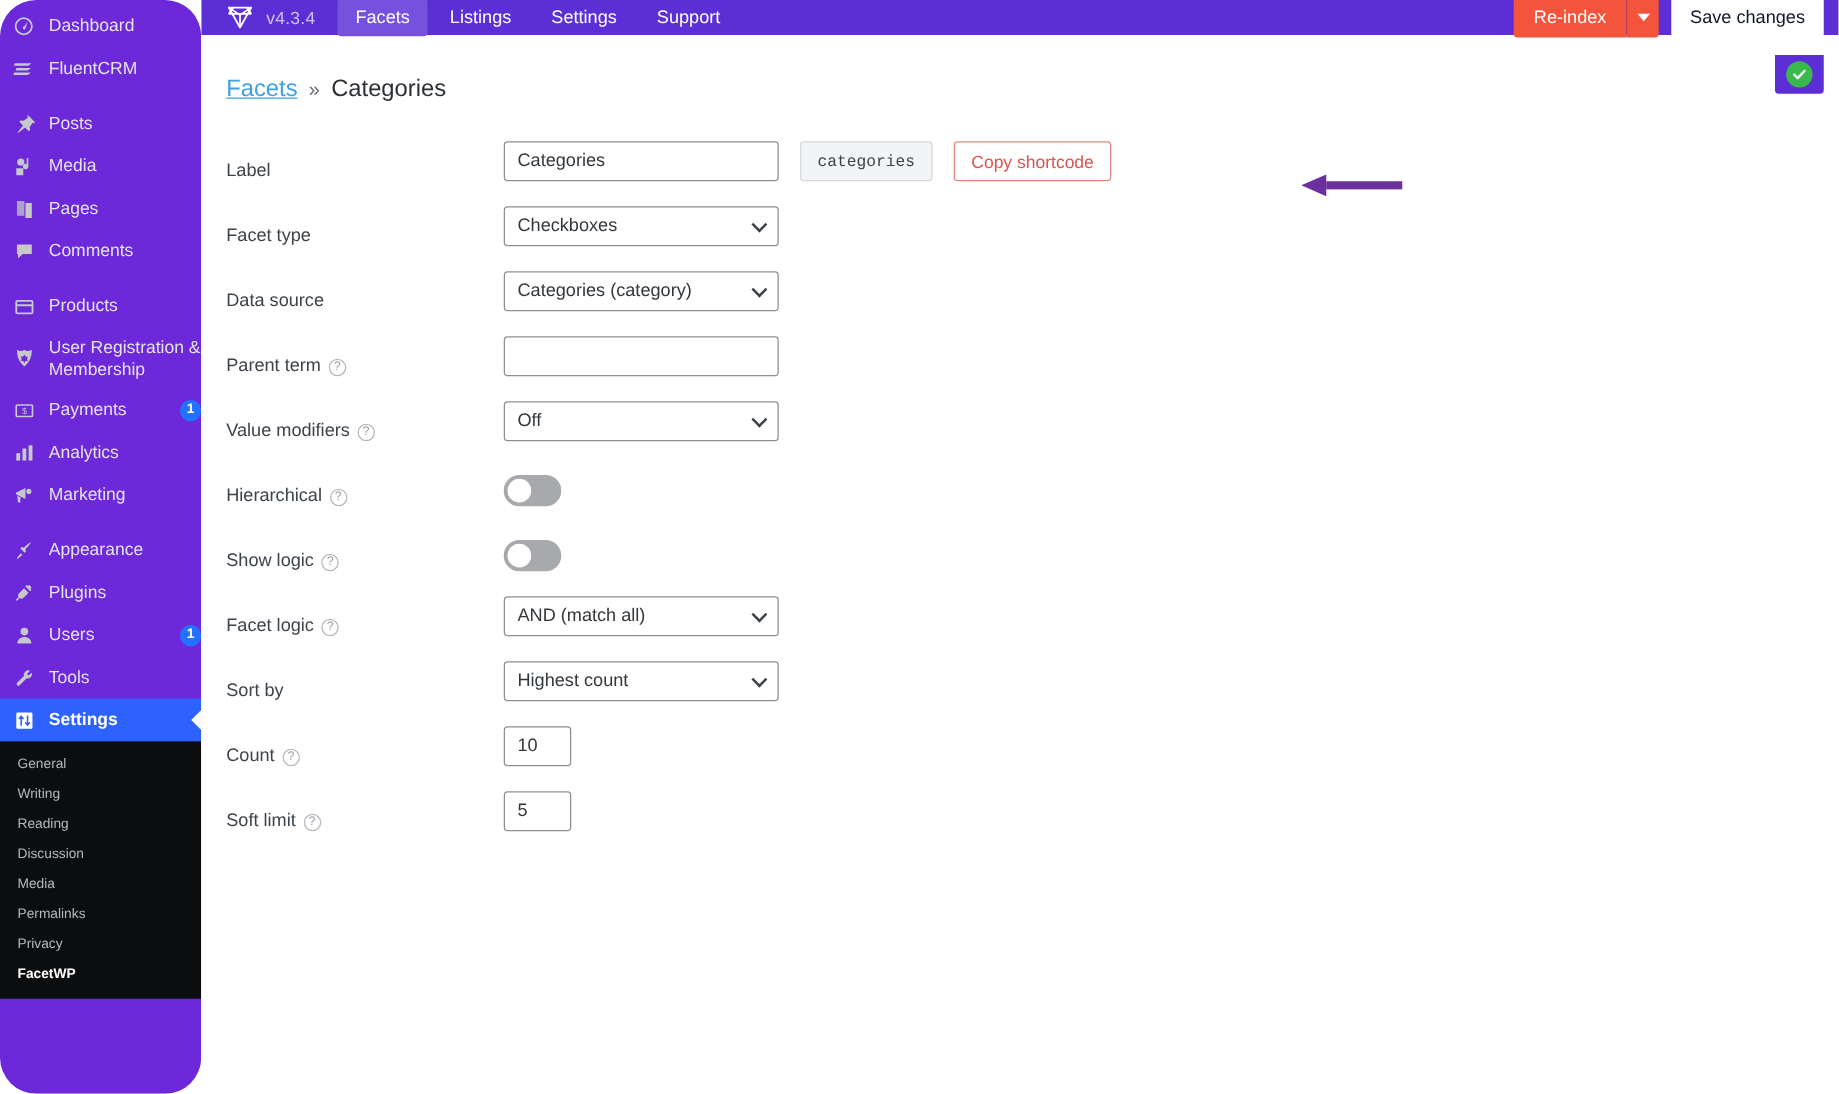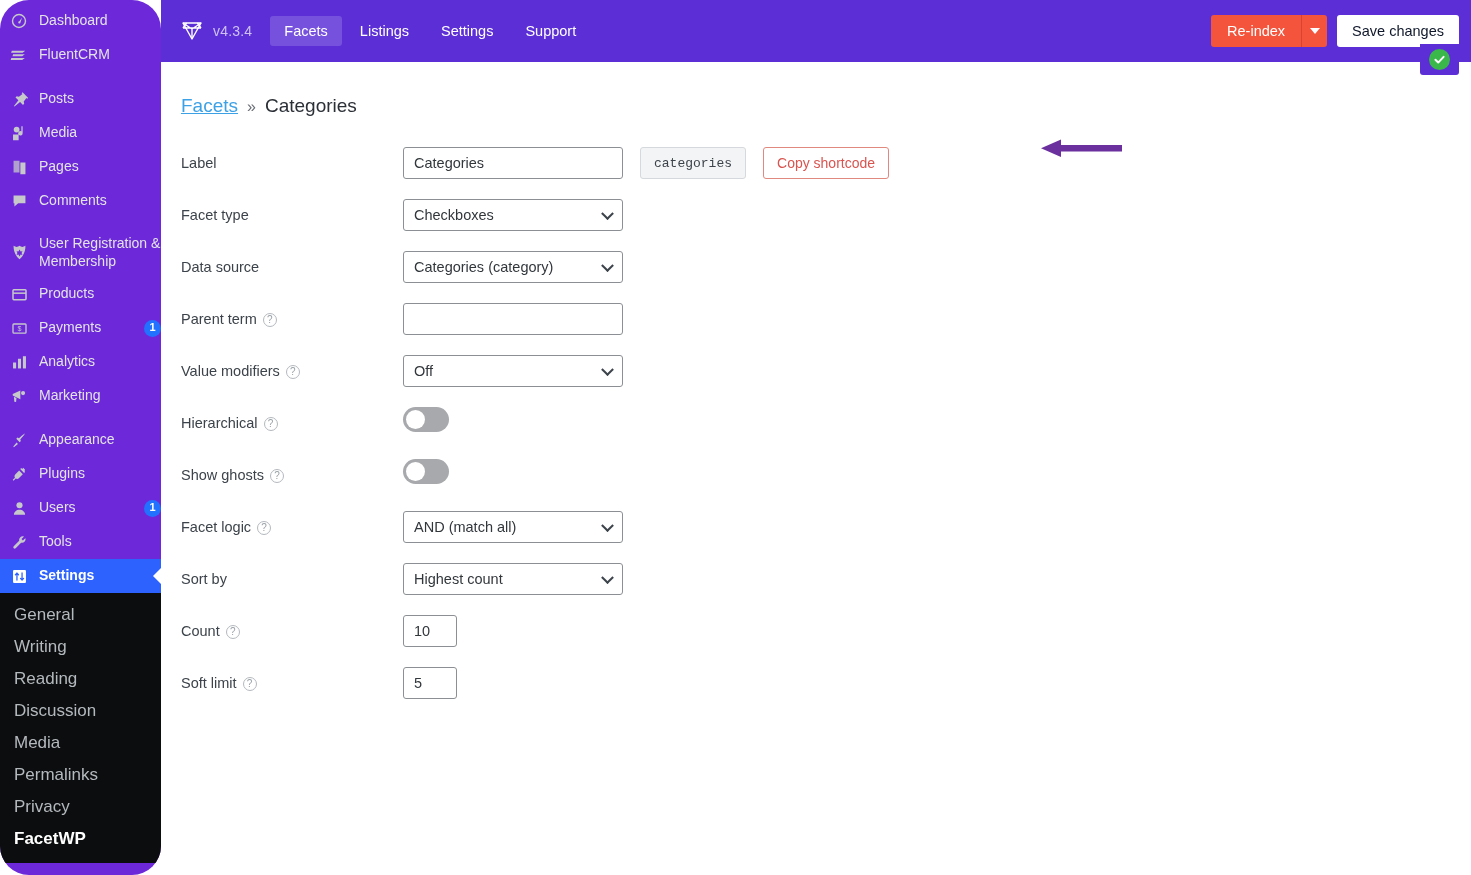--- a/index.html
+++ b/index.html
@@ -65,38 +65,38 @@
     border-bottom: 9px solid transparent;
     border-right: 9px solid #ffffff;
   }
   #wp-submenu {
     background: #0c0d0e;
     padding: 6px 0 8px 0;
   }
   .wp-sub {
     display: block;
     padding: 6px 0 6px 14px;
-    font-size: 17px;
+    font-size: 11px;
     color: #b4b9be;
     cursor: pointer;
   }
   .wp-sub.current { color: #ffffff; font-weight: 700; }
 
   
   #main {
     flex: 1 1 auto;
     height: 875px;
     background: #ffffff;
     position: relative;
     overflow: hidden;
   }
 
   
   #fwp-topbar {
-    height: 62px;
+    height: 28px;
     background: #5c2fd6;
     display: flex;
     align-items: center;
     padding: 0 12px 0 18px;
     position: relative;
   }
   #fwp-logo { display: flex; align-items: center; gap: 8px; margin-right: 18px; }
   #fwp-logo .gem { width: 26px; height: 22px; display:block; }
   .fwp-version { color: #cfc2f3; font-size: 14px; letter-spacing: .2px; }
   .fwp-nav { display: flex; align-items: center; gap: 4px; }
@@ -184,21 +184,21 @@
   #breadcrumb .crumb-link {
     color: #3da1e5;
     text-decoration: underline;
     cursor: pointer;
   }
   #breadcrumb .crumb-sep { color: #6a6f77; font-size: 16px; }
   #breadcrumb .crumb-current { color: #2b2f36; }
 
   .frow {
     display: flex;
-    align-items: flex-start;
+    align-items: flex-end;
     margin-bottom: 20px;
     min-height: 32px;
   }
   .flabel {
     width: 222px;
     min-width: 222px;
     font-size: 14.5px;
     color: #3c434a;
     padding-top: 8px;
     display: flex;
@@ -365,35 +365,35 @@
           </svg>
       </span>
       <span class="wp-label">Comments</span>
     </div>
 
     <div class="wp-sep"></div>
 
 
     <div class="wp-item">
       <span class="wp-ico">
-        <svg width="17" height="17" viewBox="0 0 20 20" fill="currentColor">
-            <path d="M3 2.2c0 6 1.6 11.2 7 15.6 5.4-4.4 7-9.6 7-15.6-2.6 1.6-4.8 1.6-7 0-2.2 1.6-4.4 1.6-7 0zm7 4.4l1.3 2.2 2.2-.4-1.1 2.2 1.1 2.2-2.2-.4L10 14.6 8.7 12.4l-2.2.4L7.6 10.6 6.5 8.4l2.2.4z"></path>
-          </svg>
-      </span>
-      <span class="wp-label">User Registration &amp; Membership</span>
-    </div>
-
-    <div class="wp-item">
-      <span class="wp-ico">
         <svg width="17" height="15" viewBox="0 0 20 18" fill="none" stroke="currentColor" stroke-width="1.8">
             <rect x="2.2" y="3.2" width="15.6" height="12" rx="1"></rect>
             <path d="M2.2 7.4h15.6"></path>
           </svg>
       </span>
       <span class="wp-label">Products</span>
+    </div>
+
+    <div class="wp-item">
+      <span class="wp-ico">
+        <svg width="17" height="17" viewBox="0 0 20 20" fill="currentColor">
+            <path d="M3 2.2c0 6 1.6 11.2 7 15.6 5.4-4.4 7-9.6 7-15.6-2.6 1.6-4.8 1.6-7 0-2.2 1.6-4.4 1.6-7 0zm7 4.4l1.3 2.2 2.2-.4-1.1 2.2 1.1 2.2-2.2-.4L10 14.6 8.7 12.4l-2.2.4L7.6 10.6 6.5 8.4l2.2.4z"></path>
+          </svg>
+      </span>
+      <span class="wp-label">User Registration &amp; Membership</span>
     </div>
 
     <div class="wp-item">
       <span class="wp-ico">
         <svg width="17" height="15" viewBox="0 0 20 18" fill="none" stroke="currentColor" stroke-width="1.6">
             <rect x="2.2" y="3.6" width="15.6" height="11" rx="1"></rect>
             <text x="10" y="12.4" font-size="8.5" fill="currentColor" stroke="none" text-anchor="middle" font-family="Liberation Sans, sans-serif">$</text>
           </svg>
       </span>
       <span class="wp-label">Payments</span>
@@ -602,21 +602,21 @@
         </div>
         <div class="fctrl">
           <span class="toggle">
             <span class="knob"></span>
           </span>
         </div>
       </div>
 
       <div class="frow">
         <div class="flabel">
-          <span>Show ghosts</span>
+          <span>Show logic</span>
           <span class="help">?</span>
         </div>
         <div class="fctrl">
           <span class="toggle">
             <span class="knob"></span>
           </span>
         </div>
       </div>
 
       <div class="frow">

